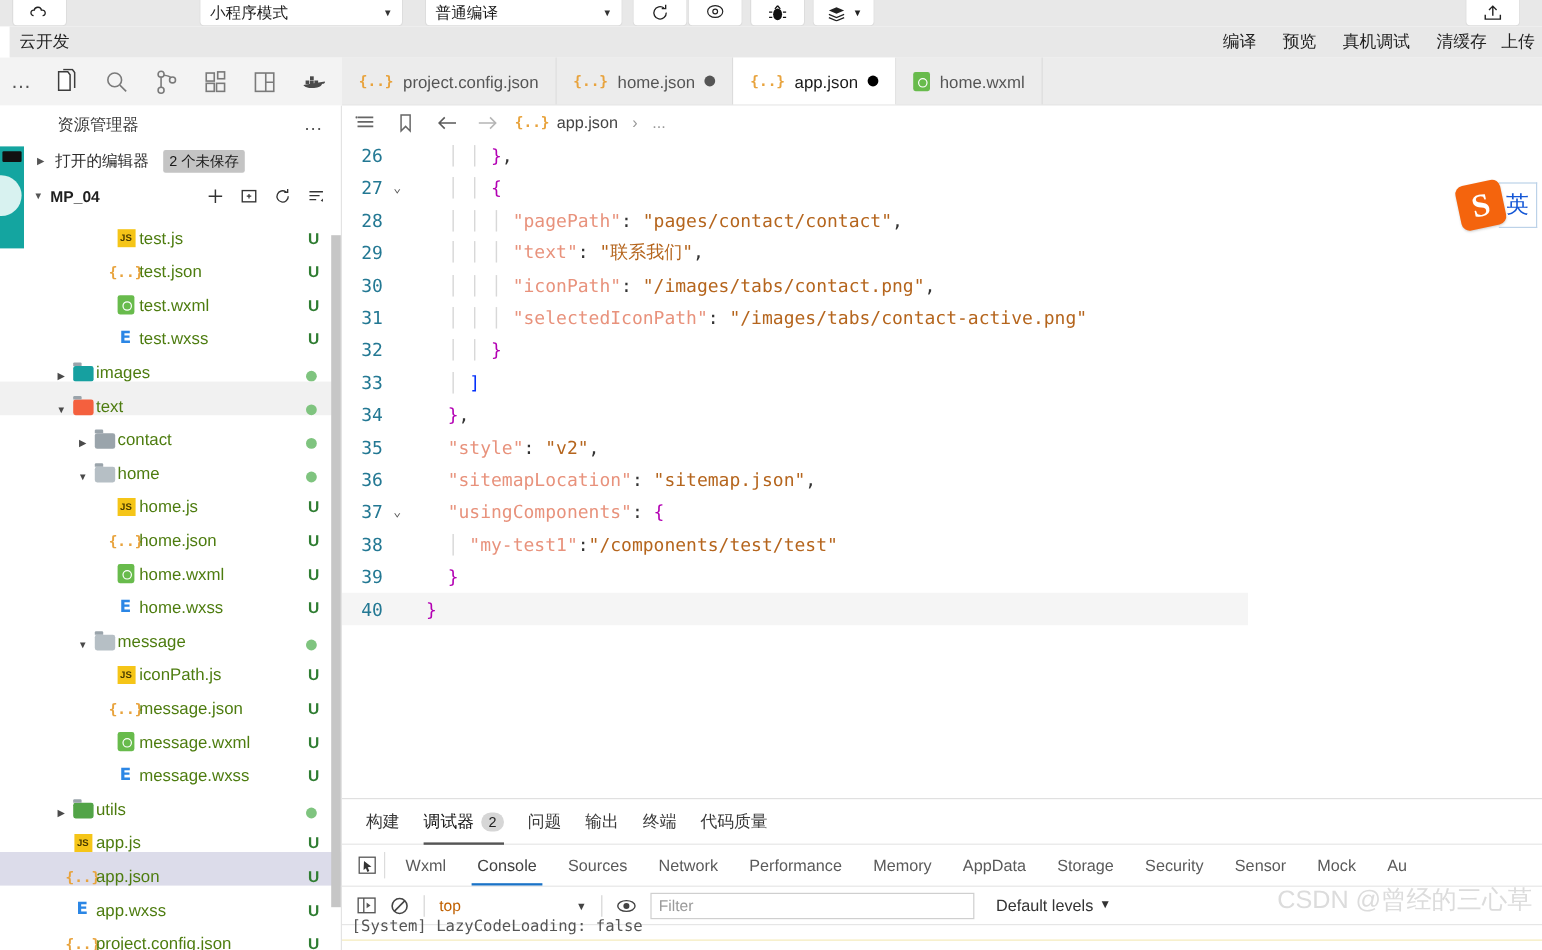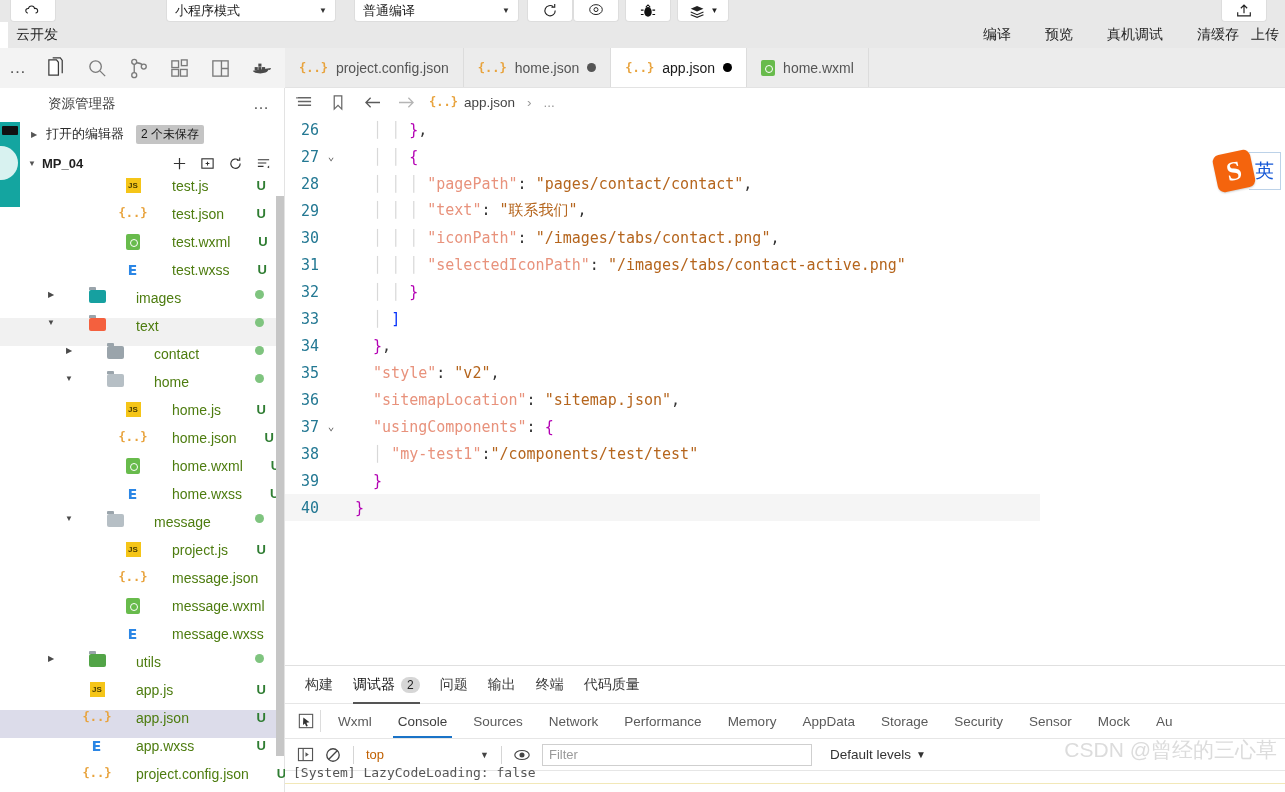--- a/index.html
+++ b/index.html
@@ -36,21 +36,21 @@
   .tb-spacer { flex: 1 1 auto; }
 
   
   .toolbar-row2 {
     position:absolute; left:8px; top:22px; width:1285px; height:26px;
     background:#e8e8e8;
     display:flex; align-items:center;
     font-size:14px; color:#1f1f1f;
   }
   .toolbar-row2 .left-label { margin-left:8px; }
-  .toolbar-row2 .actions { margin-left:auto; display:flex; gap:34px; margin-right:12px;}
+  .toolbar-row2 .actions { margin-left:auto; display:flex; gap:22px; margin-right:12px;}
   .toolbar-row2 .actions span { white-space:nowrap; }
 
   
   .activity-row {
     position:absolute; left:0; top:48px; width:285px; height:40px;
     background:#f3f3f3; display:flex; align-items:center;
   }
   .activity-row .dots { width:36px; text-align:center; color:#555; font-size:17px; letter-spacing:1px;}
   .activity-icons { display:flex; align-items:center; gap:0px; }
   .act-ico { width:41px; height:40px; display:flex; align-items:center; justify-content:center; }
@@ -79,24 +79,23 @@
   }
   .sb-root {
     height:30px; display:flex; align-items:center; padding-left:28px;
     font-weight:bold; font-size:13px; color:#1f1f1f; gap:6px;
   }
   .sb-root .acts { margin-left:auto; display:flex; gap:10px; padding-right:12px; color:#333;}
   .sb-root .acts span { width:18px; text-align:center; display:inline-flex; align-items:center; justify-content:center;}
 
   .tree { position:relative; }
   .trow {
-    height:28px; display:flex; align-items:flex-start;
+    height:28px; display:flex; align-items:flex-end;
     padding-right:10px; position:relative; cursor:default;
     white-space:nowrap;
-    gap:28px;
   }
   .trow.selected { background:#dcdcea; }
   .trow .tw { width:14px; font-size:8px; color:#4a4a4a; text-align:center; flex:0 0 14px;}
   .trow .ficon { width:22px; flex:0 0 22px; display:flex; align-items:center; justify-content:center; }
   .trow .fname { color:#4d7c0f; font-size:14px; }
   .trow .gitmark { margin-left:auto; font-size:13px; color:#2f7d32; font-weight:bold; padding-right:8px;}
   .trow .dotmark { margin-left:auto; padding-right:10px; }
   .dotmark i { display:block; width:9px; height:9px; border-radius:50%; background:#7fc47f; }
 
   
@@ -535,21 +534,21 @@
           <span class="fname">message</span>
           <span class="dotmark">
             <i></i>
           </span>
         </div>
         <div class="trow" style="padding-left: 80px;">
           <span class="tw"></span>
           <span class="ficon">
             <span class="ic-js">JS</span>
           </span>
-          <span class="fname">project.js</span>
+          <span class="fname">iconPath.js</span>
           <span class="gitmark">U</span>
         </div>
         <div class="trow" style="padding-left: 80px;">
           <span class="tw"></span>
           <span class="ficon">
             <span class="ic-json">{..}</span>
           </span>
           <span class="fname">message.json</span>
           <span class="gitmark">U</span>
         </div>

